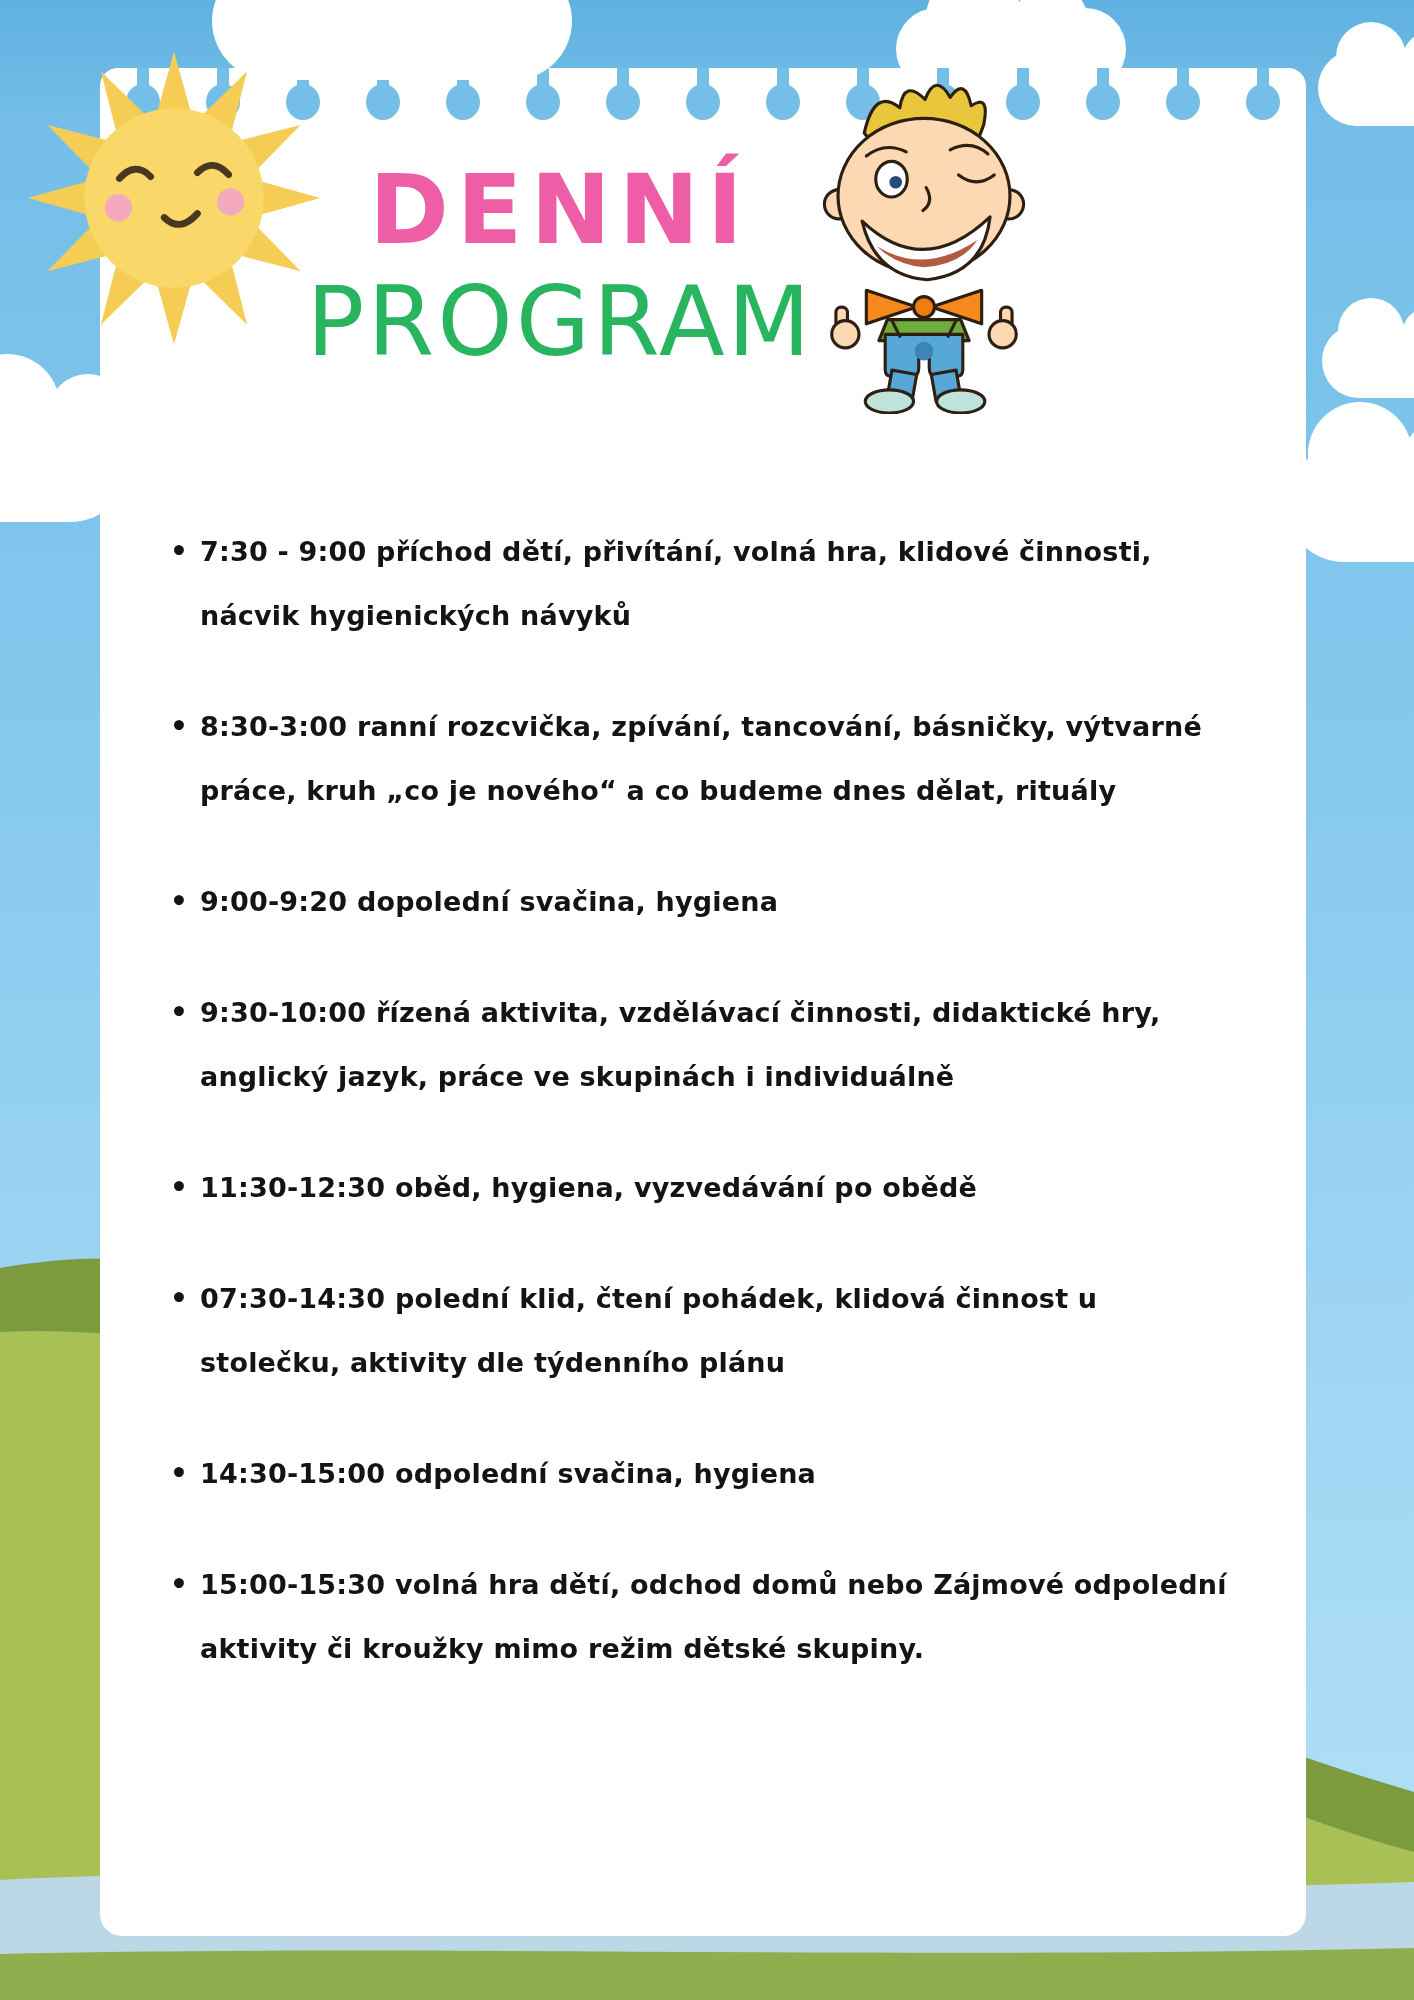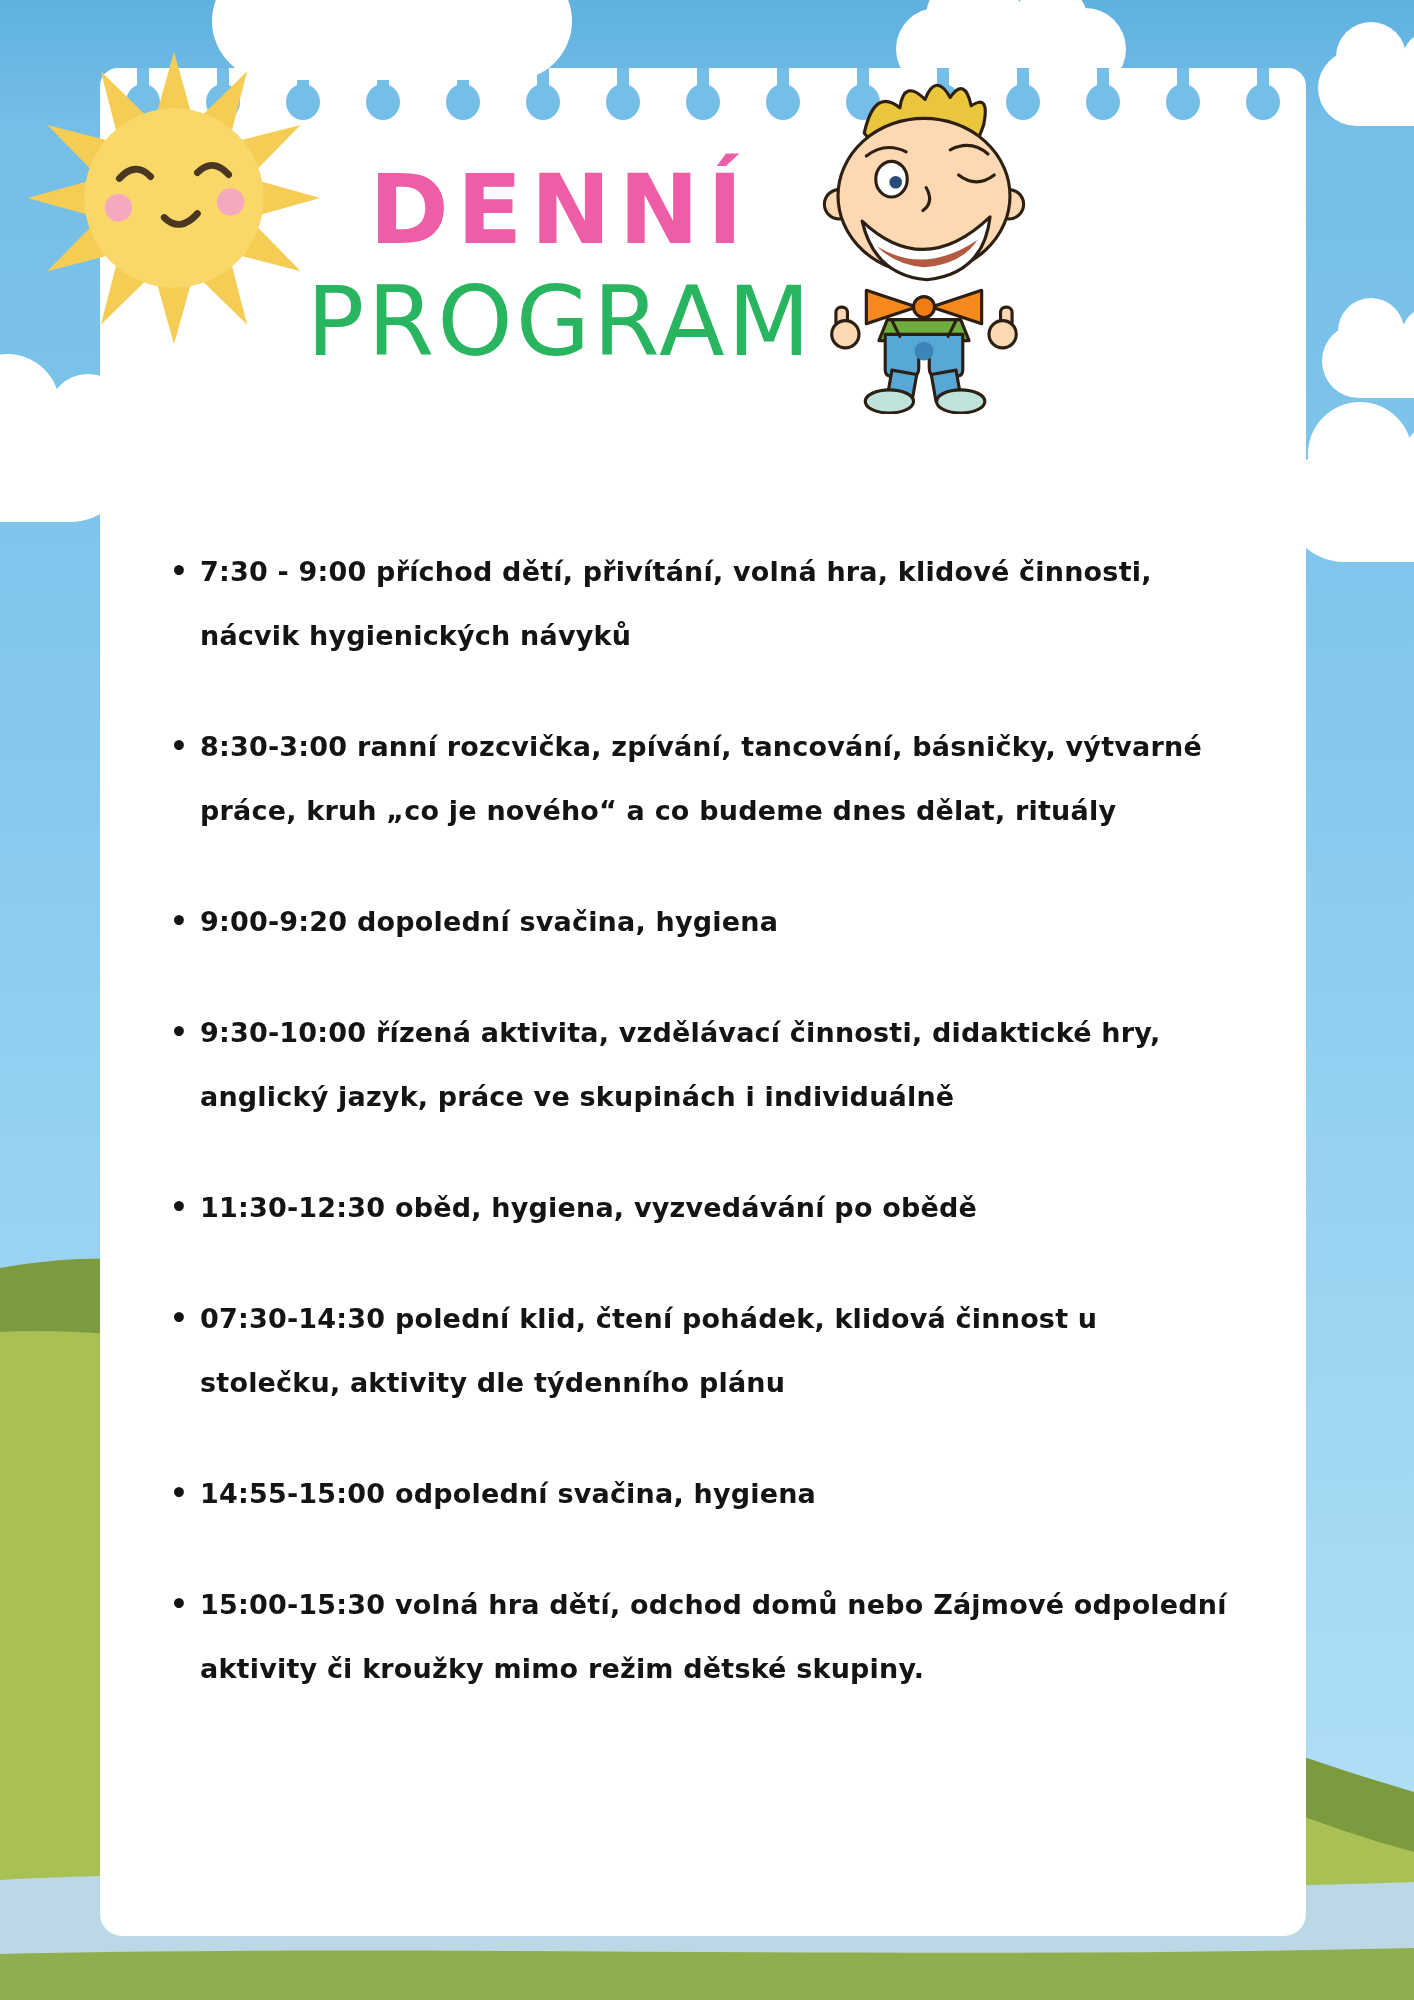--- a/index.html
+++ b/index.html
@@ -43,21 +43,21 @@
                background:#74bee7;border-radius:50%;}
   .paper{position:absolute;left:100px;top:136px;width:1206px;height:1800px;
          background:#fff;border-radius:0 0 22px 22px;z-index:5;}
 
   
   .titles{position:absolute;left:250px;top:162px;width:620px;text-align:center;z-index:6;}
   .t1{font-size:96px;font-weight:bold;color:#ee5ea6;letter-spacing:8px;line-height:1;margin:0;}
   .t2{font-size:96px;font-weight:normal;color:#29b560;letter-spacing:3px;line-height:1;margin:16px 0 0 0;}
 
   
-  .list{position:absolute;left:168px;top:540px;width:1072px;z-index:6;
+  .list{position:absolute;left:168px;top:520px;width:1072px;z-index:6;
         list-style:none;margin:0;padding:0;}
   .list li{position:relative;padding-left:32px;font-size:27px;line-height:64px;
            margin-bottom:47px;color:#141414;font-weight:bold;letter-spacing:0.2px;}
   .list li::before{content:'\2022';position:absolute;left:2px;top:0;font-size:28px;}
 
   
   .sun{position:absolute;left:18px;top:42px;width:312px;height:312px;z-index:8;}
   .boy{position:absolute;left:798px;top:68px;width:252px;height:346px;z-index:8;}
 </style>
 </head>
@@ -103,21 +103,21 @@
     <div class="t2">PROGRAM</div>
   </div>
 
   <ul class="list">
       <li>7:30 - 9:00 příchod dětí, přivítání, volná hra, klidové činnosti, nácvik hygienických návyků</li>
       <li>8:30-3:00 ranní rozcvička, zpívání, tancování, básničky, výtvarné práce, kruh „co je nového“ a co budeme dnes dělat, rituály</li>
       <li>9:00-9:20 dopolední svačina, hygiena</li>
       <li>9:30-10:00 řízená aktivita, vzdělávací činnosti, didaktické hry, anglický jazyk, práce ve skupinách i individuálně</li>
       <li>11:30-12:30 oběd, hygiena, vyzvedávání po obědě</li>
       <li>07:30-14:30 polední klid, čtení pohádek, klidová činnost u stolečku, aktivity dle týdenního plánu</li>
-      <li>14:55-15:00 odpolední svačina, hygiena</li>
+      <li>14:30-15:00 odpolední svačina, hygiena</li>
       <li>15:00-15:30 volná hra dětí, odchod domů nebo Zájmové odpolední aktivity či kroužky mimo režim dětské skupiny.</li>
     </ul>
 
   <svg class="sun" viewBox="0 0 320 320">
     <g fill="#f5cd55">
       <polygon points="160,10 141,78 179,78"></polygon>
       <polygon points="160,10 141,78 179,78" transform="rotate(30 160 160)"></polygon>
       <polygon points="160,10 141,78 179,78" transform="rotate(60 160 160)"></polygon>
       <polygon points="160,10 141,78 179,78" transform="rotate(90 160 160)"></polygon>
       <polygon points="160,10 141,78 179,78" transform="rotate(120 160 160)"></polygon>

